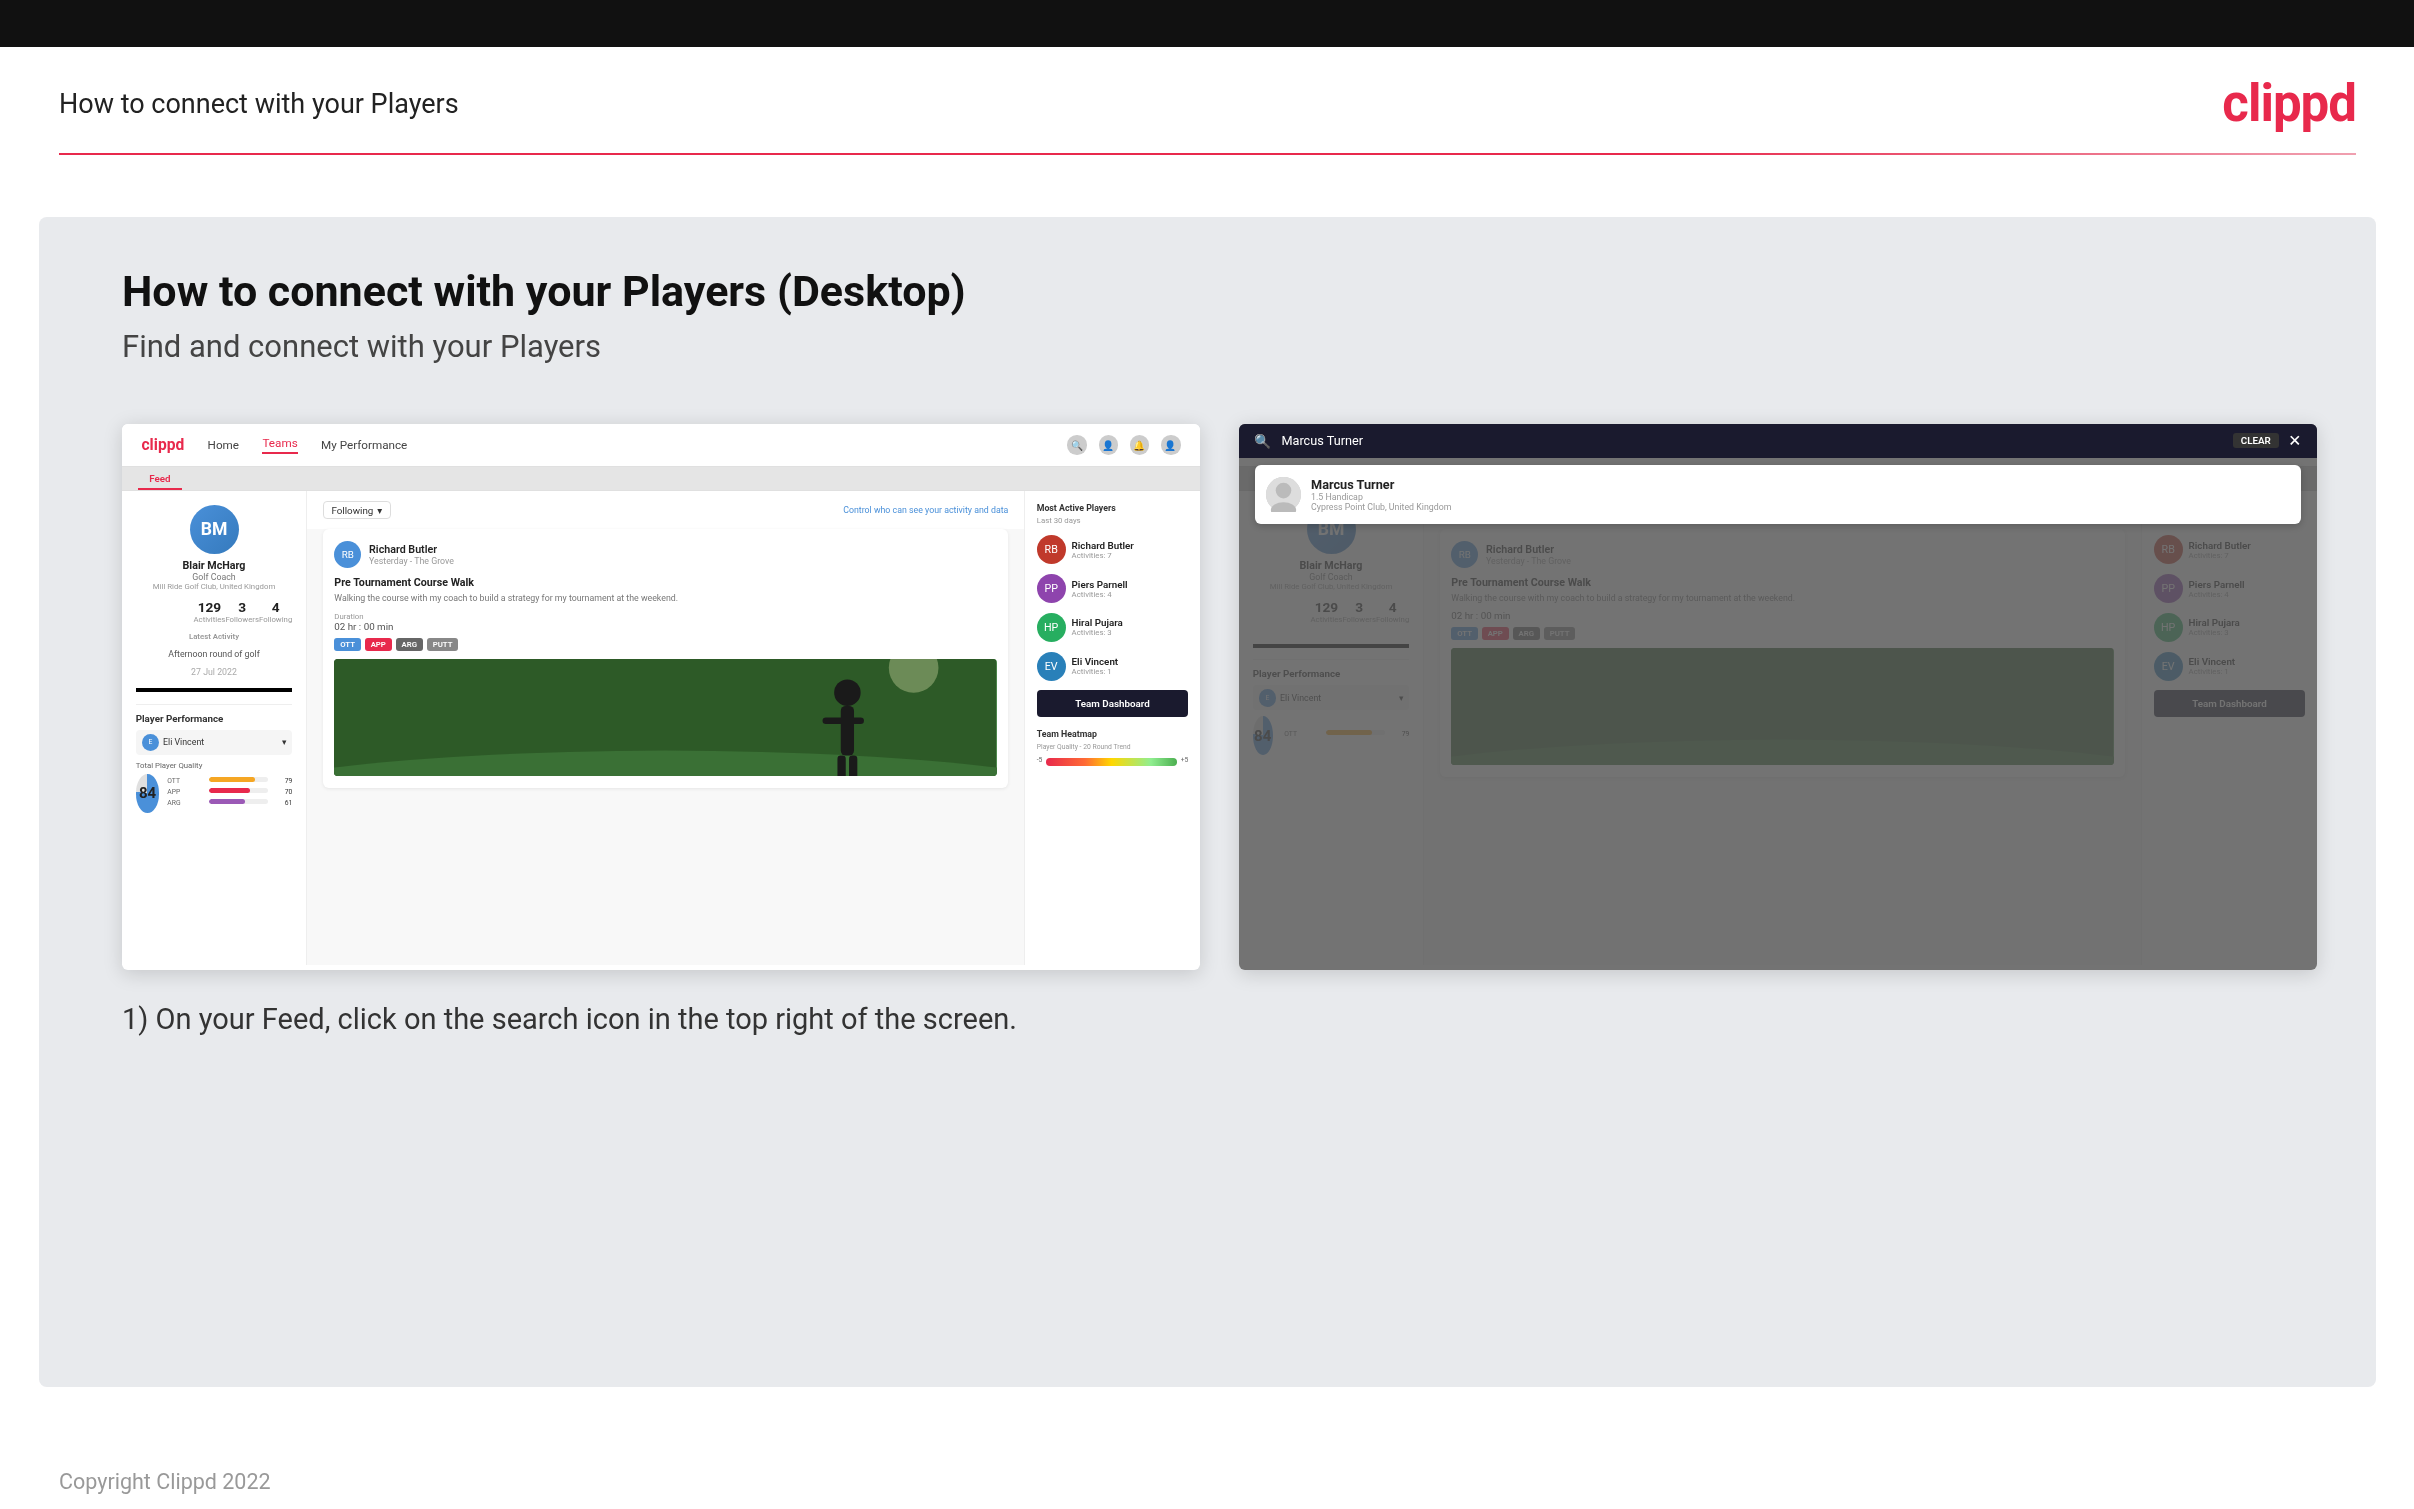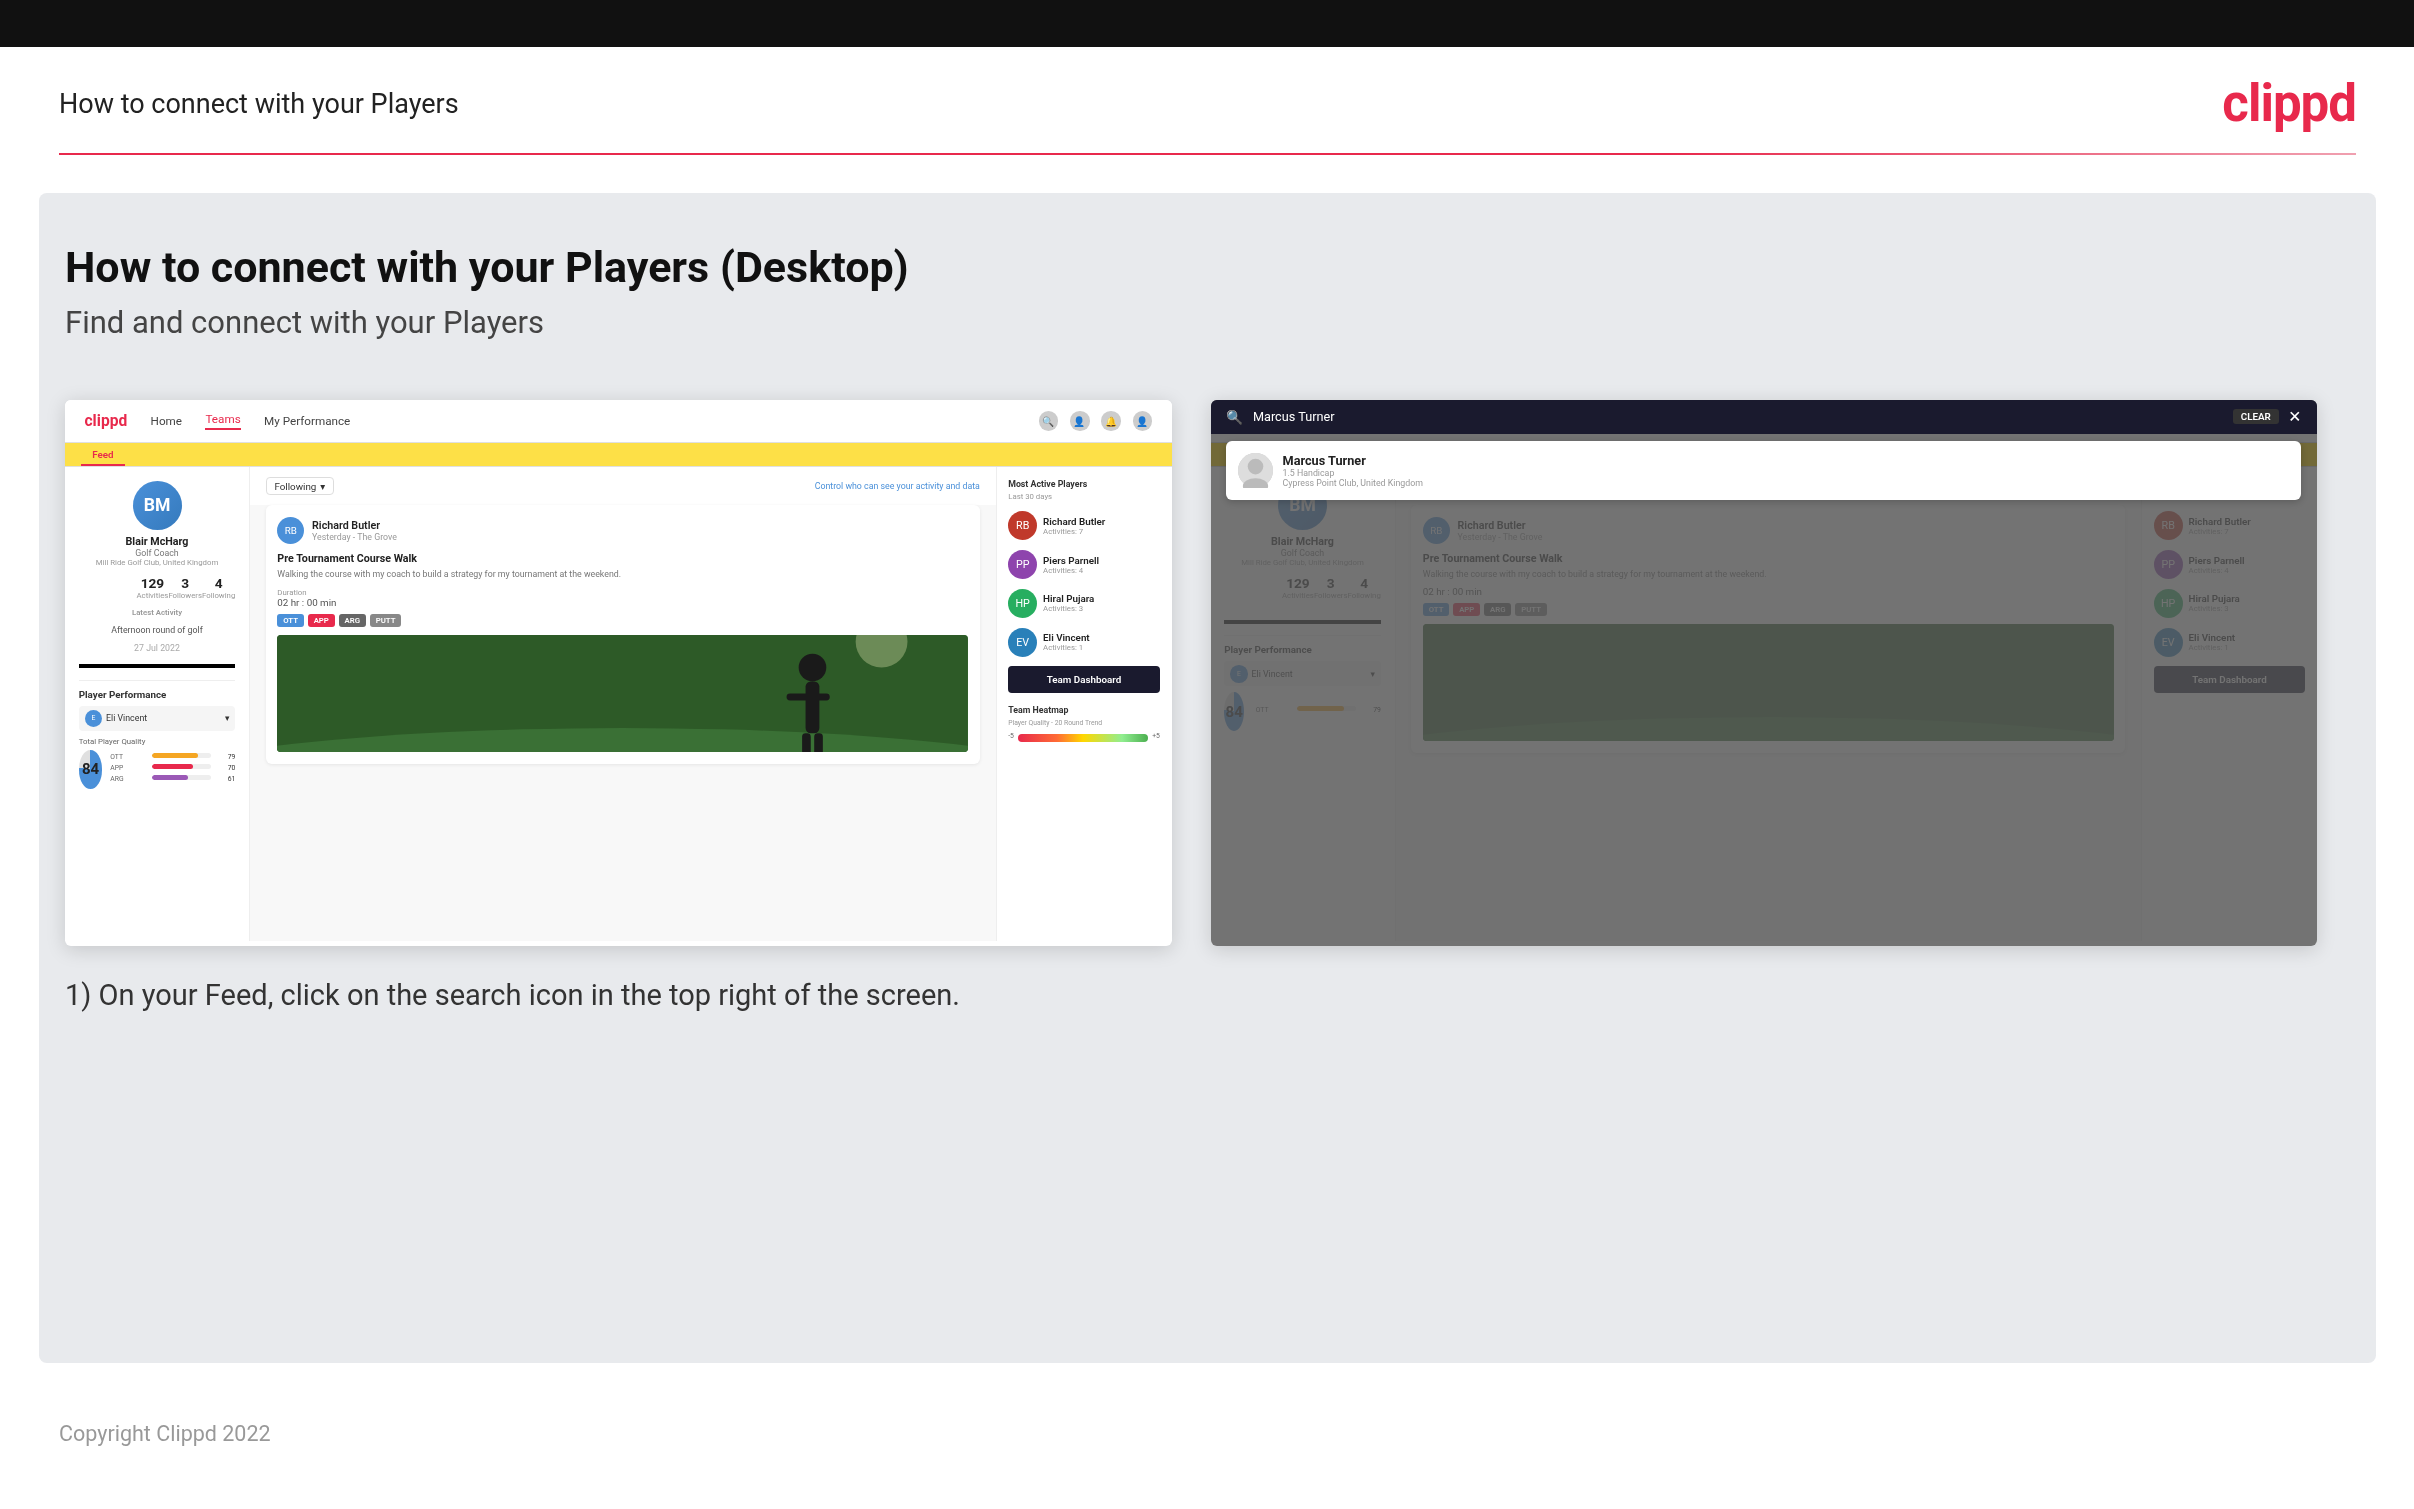--- a/index.html
+++ b/index.html
@@ -42,23 +42,23 @@
     
     .header-divider {
       height: 2.9px;
       background: linear-gradient(to right, #e8294c 0%, #e8294c 70%, #f0a0b0 100%);
       margin: 0 59px;
     }
 
     
     .main-content {
       background: #e8eaed;
-      margin: 38px 39px;
+      margin: 62px 39px;
       border-radius: 7.8px;
-      padding: 49px 59px 59px 26px;
+      padding: 49px 59px 59px 83px;
       min-height: 1170px;
     }
 
     .section-title {
       font-size: 43px;
       font-weight: 700;
       color: #111;
       margin-bottom: 11.7px;
     }
 
@@ -563,21 +563,21 @@
     .footer {
       padding: 19.5px 59px;
       font-size: 21.5px;
       color: #999;
     }
 
     
     .tab-bar {
       display: flex;
       border-bottom: 1px solid #e0e0e0;
-      background: #fde047;
+      background: #e5e5e5;
       padding: 0 15.6px;
     }
 
     .tab-item {
       padding: 5.9px 11.7px 3.9px;
       font-size: 9.8px;
       color: #777;
       border-bottom: 2px solid transparent;
     }
 

